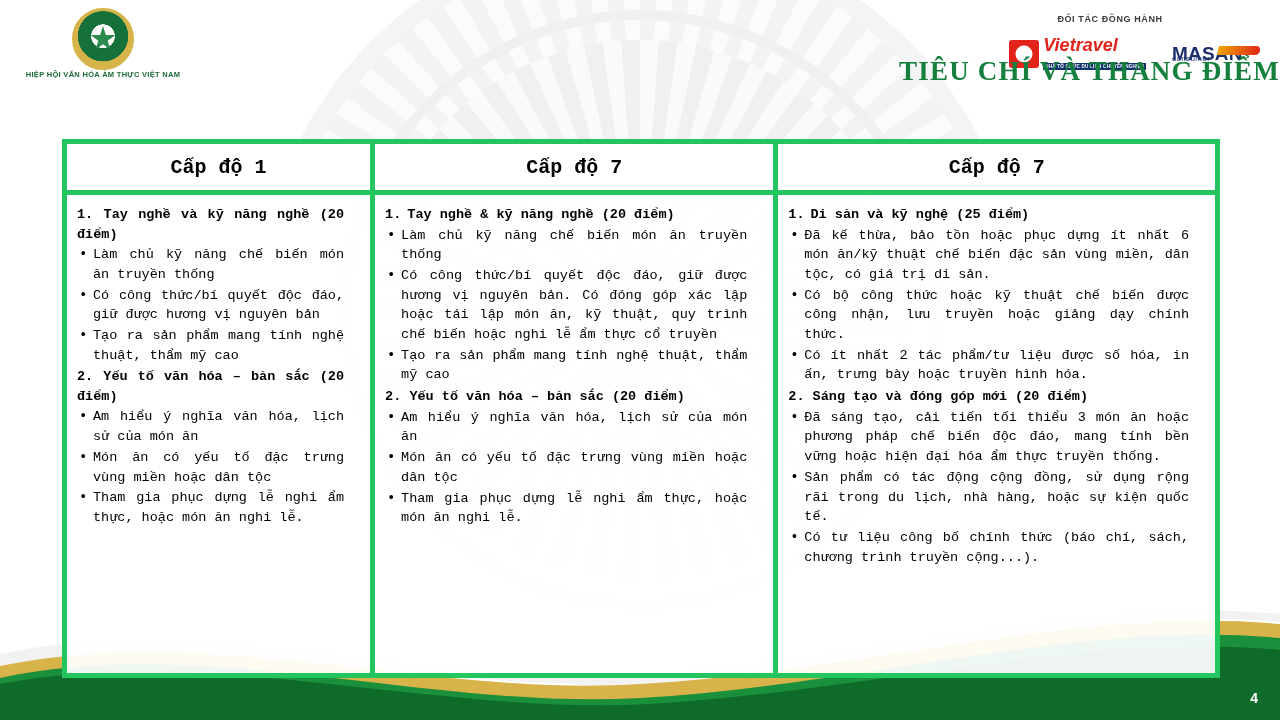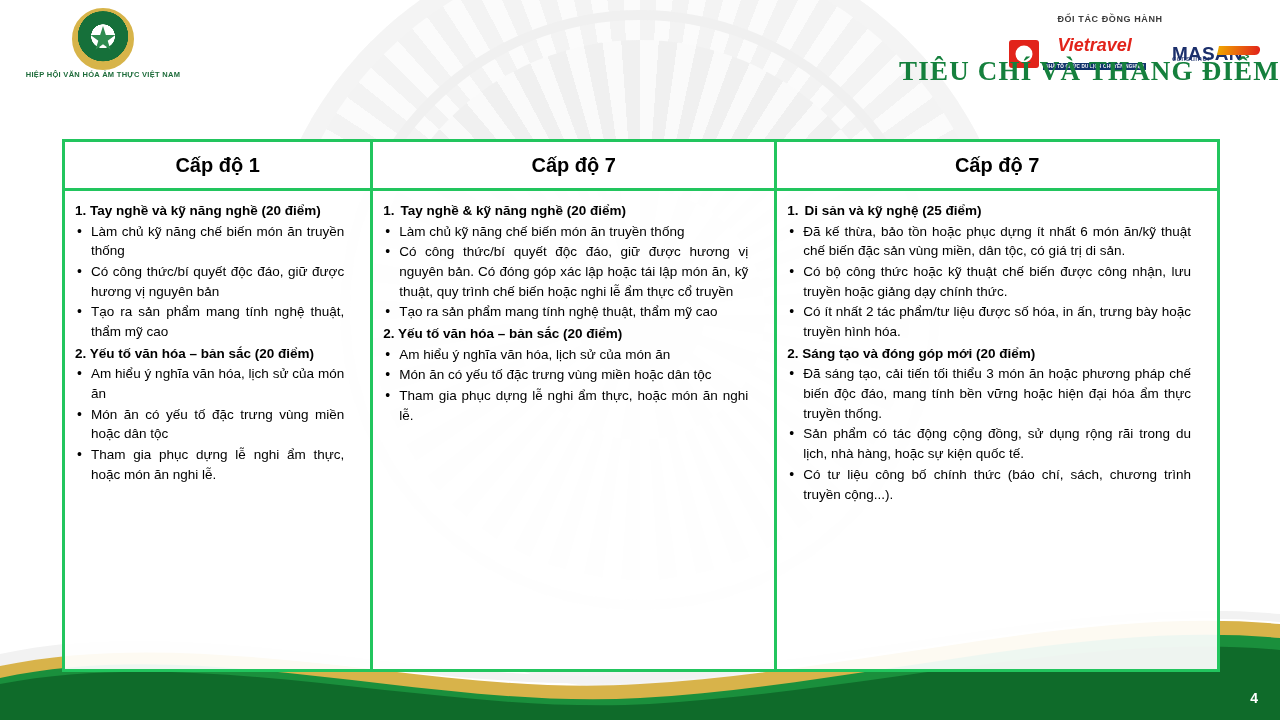--- a/index.html
+++ b/index.html
@@ -153,21 +153,21 @@
   .vt-badge::after {
     content: "";
     position: absolute;
     left: 50%; top: 50%;
     transform: translate(-50%,-50%);
     width: 17px; height: 17px;
     border-radius: 50%;
     background: #ffffff;
   }
   .vt-text {
-    text-align: center;
+    text-align: left;
   }
   .vt-name {
     font-size: 18px;
     font-weight: bold;
     color: #e2231a;
     font-style: italic;
     line-height: 1;
   }
   .vt-sub {
     font-size: 4.6px;
@@ -227,22 +227,23 @@
     z-index: 3;
   }
   table.criteria {
     width: 100%;
     border-collapse: collapse;
     table-layout: fixed;
     background: rgba(255,255,255,0.93);
   }
   table.criteria th,
   table.criteria td {
-    border: 3px solid #22c55e;
+    border: 5px solid #22c55e;
     vertical-align: top;
+    font-family: Liberation Mono, monospace;
   }
   table.criteria th {
     height: 44px;
     font-size: 20px;
     font-weight: bold;
     color: #000;
     text-align: center;
     vertical-align: middle;
     background: rgba(255,255,255,0.95);
   }

